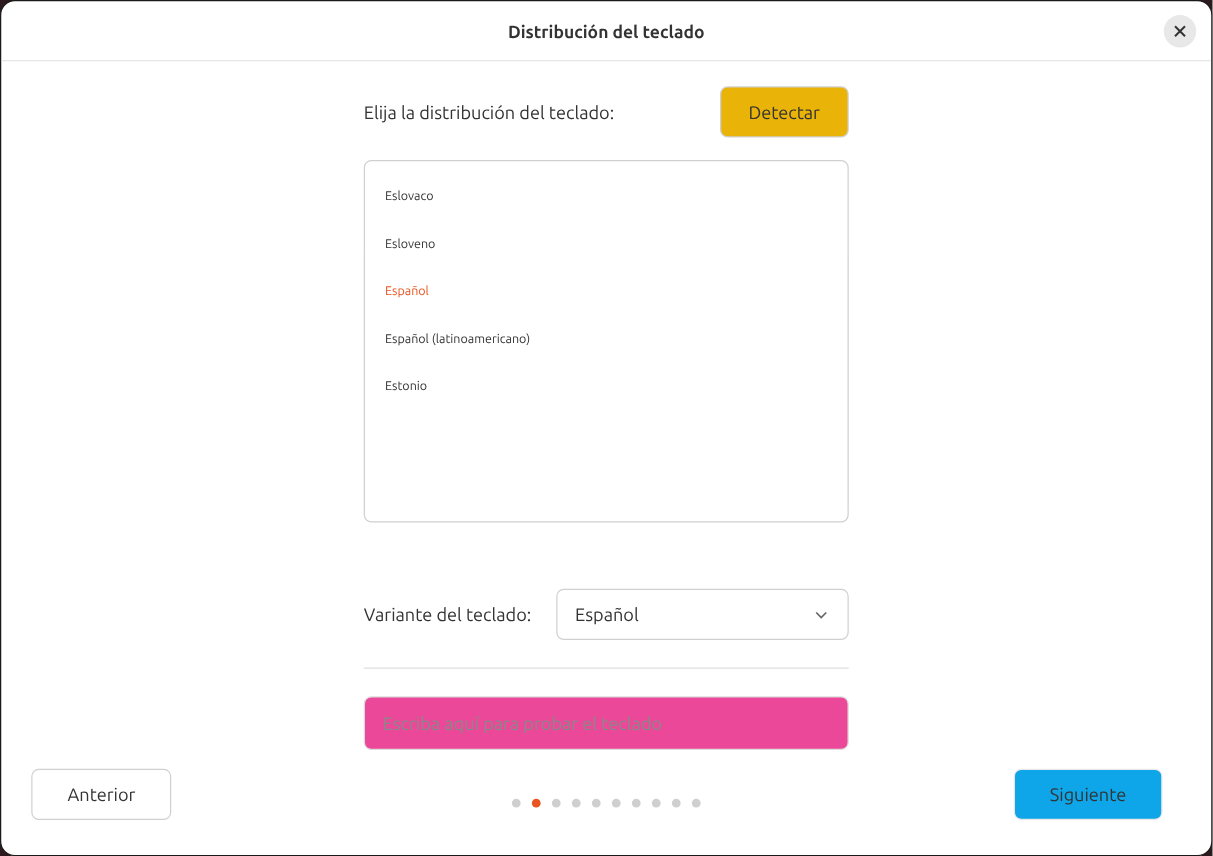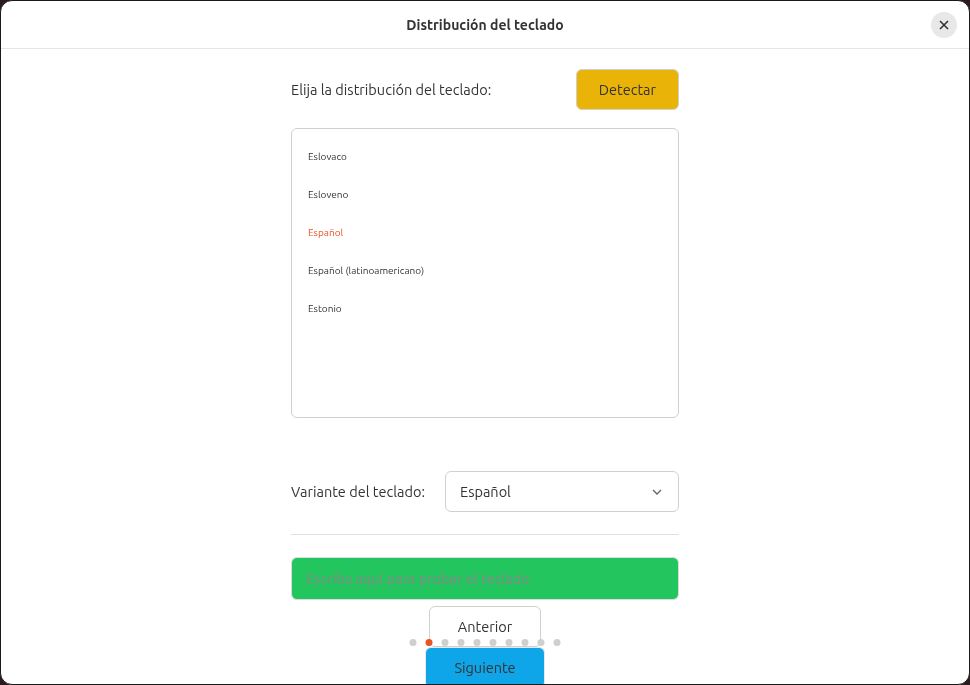--- a/index.html
+++ b/index.html
@@ -146,40 +146,39 @@
       height: 14px;
       stroke: #666;
     }
     .divider {
       height: 1px;
       background: #e0e0e0;
       margin-bottom: 22px;
     }
     .test-input {
       width: 100%;
-      background: #22c55e;
+      background: #ec4899;
       border: 1px solid #dcdcdc;
       border-radius: 6px;
       padding: 12px 14px;
       font-size: 14.5px;
       color: #333;
       outline: none;
     }
     .test-input::placeholder {
       color: #888;
     }
     .footer {
       flex-shrink: 0;
       position: relative;
       height: 78px;
       display: flex;
       align-items: center;
       justify-content: space-between;
-      padding: 0 24px 20px 24px;
-      flex-direction: column;
+      padding: 0 39px 20px 24px;
     }
     .nav-btn {
       border: 1px solid #d0d0d0;
       background: #fff;
       border-radius: 6px;
       padding: 11px 28px;
       font-size: 14.5px;
       color: #333;
       cursor: pointer;
     }

